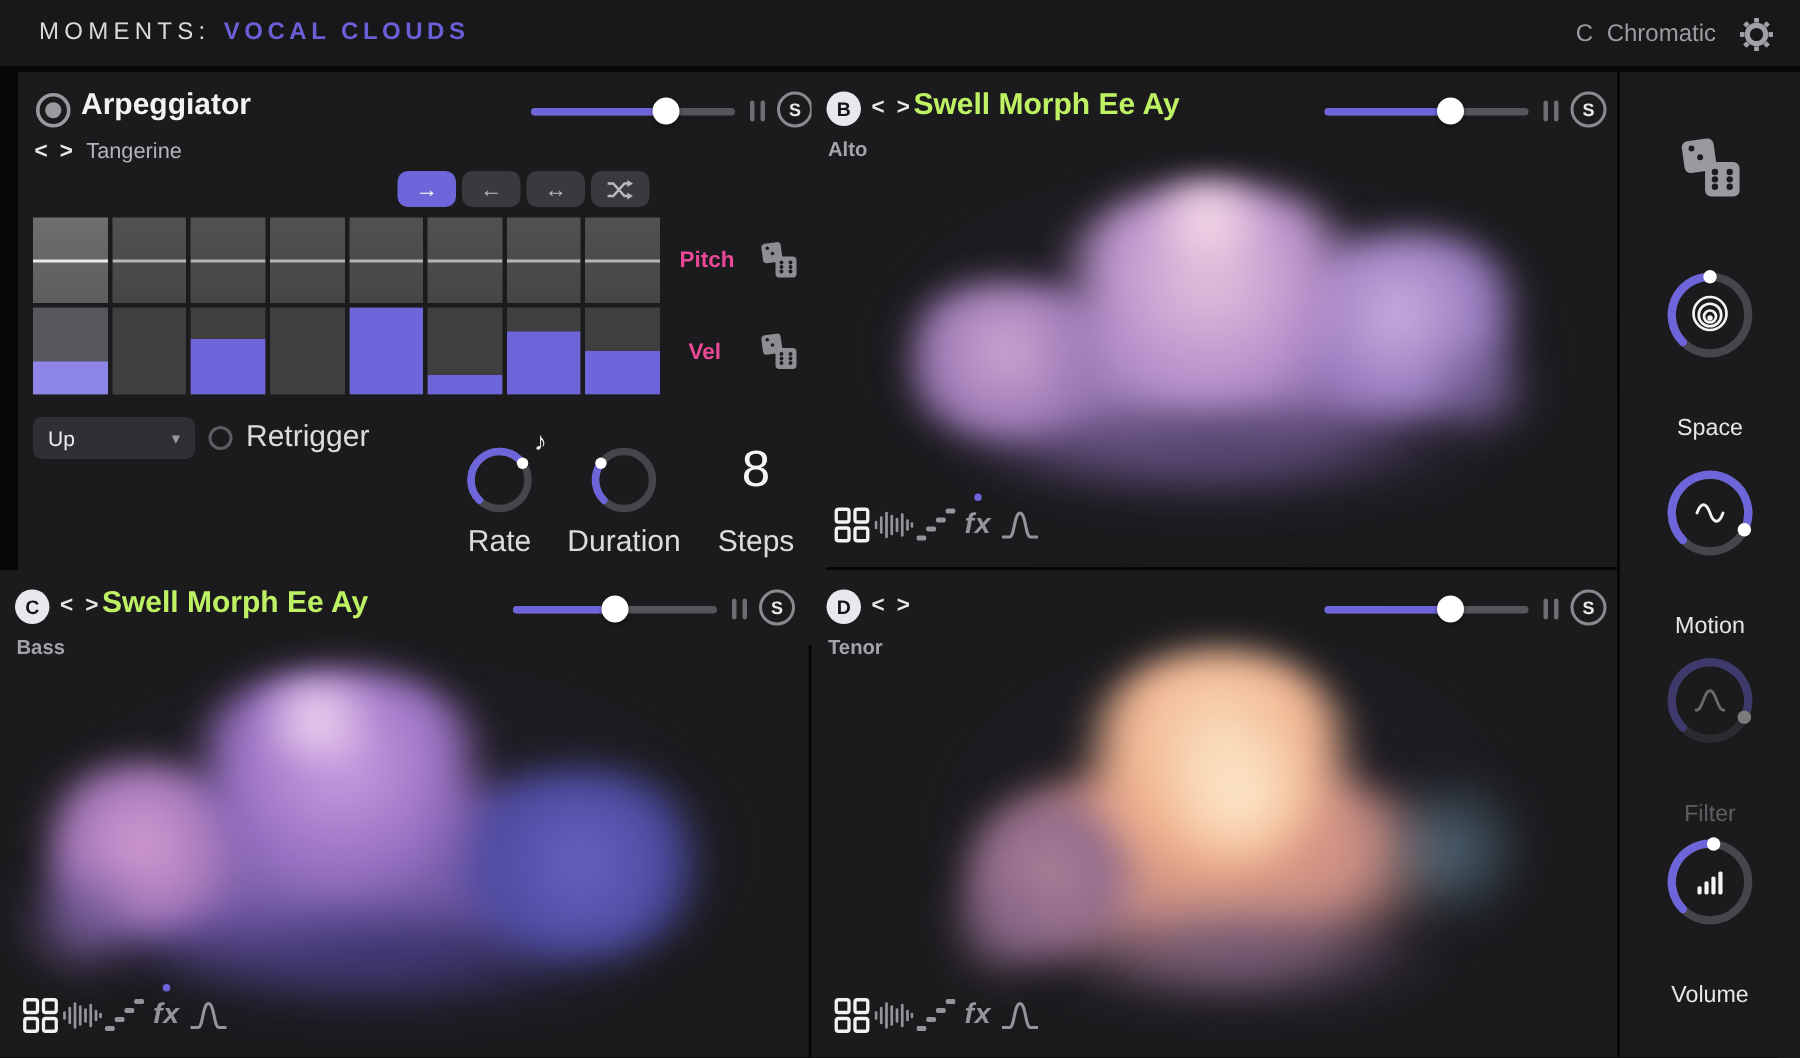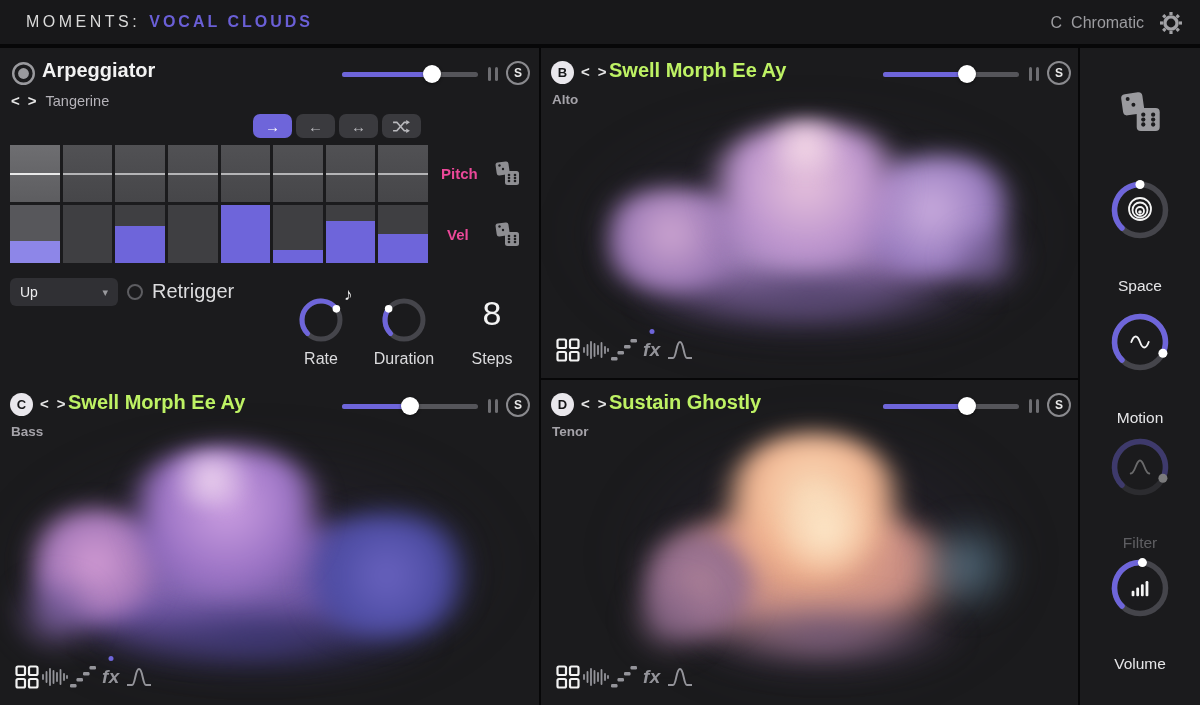--- a/index.html
+++ b/index.html
@@ -13,21 +13,21 @@
     border-bottom:2px solid var(--line);display:flex;align-items:center;}
   .brand{margin-left:26px;font-size:16px;letter-spacing:3.5px;color:#dadada;font-weight:500;}
   .brand-title{margin-left:9px;font-size:16px;letter-spacing:3px;color:#6a5fd6;font-weight:700;}
   .topbar-right{position:absolute;right:16px;top:0;height:46px;display:flex;align-items:center;gap:14px;}
   .key-scale{display:flex;align-items:center;gap:9px;color:#9c9ca0;font-size:16px;cursor:default;}
   .gear{color:#a2a2a6;display:flex;align-items:center;}
 
   
   .main{position:absolute;left:0;top:48px;right:122px;bottom:0;}
   .quad{position:absolute;background:var(--bg);overflow:hidden;}
-  .qa{left:0;top:0;width:539px;height:382px;}
+  .qa{left:12px;top:0;width:539px;height:382px;}
   .qb{left:541px;top:0;right:0;height:330px;}
   .qc{left:0;top:332px;width:539px;bottom:0;}
   .qd{left:541px;top:332px;right:0;bottom:0;}
   .sidebar{position:absolute;top:48px;right:0;width:120px;bottom:0;background:var(--bg);}
 
   
   .h-title{position:absolute;font-size:20px;font-weight:700;white-space:nowrap;}
   .title-a{left:42px;top:11px;color:#f2f2f2;}
   .title-g{left:68px;top:11px;color:#bef264;}
   .badge{position:absolute;left:10px;top:13px;width:23px;height:23px;border-radius:50%;
@@ -80,21 +80,21 @@
   .dropdown .dd-car{color:#9a9a9e;font-size:11px;}
   .retrig{position:absolute;left:127px;top:232px;display:flex;align-items:center;gap:9px;cursor:pointer;}
   .radio{width:16px;height:16px;border-radius:50%;border:2px solid #5d5d61;background:transparent;}
   .retrig-lbl{color:#dcdcde;font-size:20px;}
   .knob48{position:absolute;width:48px;height:48px;cursor:pointer;}
   .knob-rate{left:297px;top:248px;}
   .knob-dur{left:380px;top:248px;}
   .note-ic{position:absolute;left:344px;top:237px;color:#f0f0f0;font-size:17px;}
   .steps-val{position:absolute;left:492px;top:246px;transform:translateX(-50%);
     color:#f4f4f4;font-size:34px;font-weight:300;cursor:ns-resize;}
-  .knob-lbl{position:absolute;top:302px;transform:translateX(-50%);color:#dcdcde;font-size:16px;white-space:nowrap;}
+  .knob-lbl{position:absolute;top:302px;transform:translateX(-50%);color:#dcdcde;font-size:20px;white-space:nowrap;}
   .kl-rate{left:321px;} .kl-dur{left:404px;} .kl-steps{left:492px;}
 
   
   .tools{position:absolute;left:13px;bottom:14px;display:flex;align-items:center;}
   .tool{position:relative;width:28px;height:28px;display:flex;align-items:center;justify-content:center;
     color:#94949a;cursor:pointer;background:none;border:none;padding:0;}
   .tool.active{color:#f2f2f2;}
   .tool .dot{position:absolute;top:-7px;left:50%;transform:translateX(-50%);width:5px;height:5px;border-radius:50%;background:var(--accent);}
   .fx-text{font-style:italic;font-weight:700;font-size:19px;letter-spacing:.5px;}
 
@@ -540,21 +540,20 @@
         <div class="blob db5"></div>
         <div class="blob db2"></div>
         <div class="blob db3"></div>
         <div class="blob db7"></div>
       </div>
       <span class="badge">D</span>
       <div class="chevs chevs-h">
         <span>&lt;</span>
         <span>&gt;</span>
       </div>
-      <div class="h-title title-g">Sustain Ghostly</div>
       <div class="voice">Tenor</div>
       <div class="slider">
         <div class="sl-track"></div>
           <div class="sl-fill" style="width: 62%;"></div>
           <div class="sl-thumb" style="left: calc(62% - 9px);"></div>
       </div>
       <span class="grip">
           <i></i>
           <i></i>
         </span>

